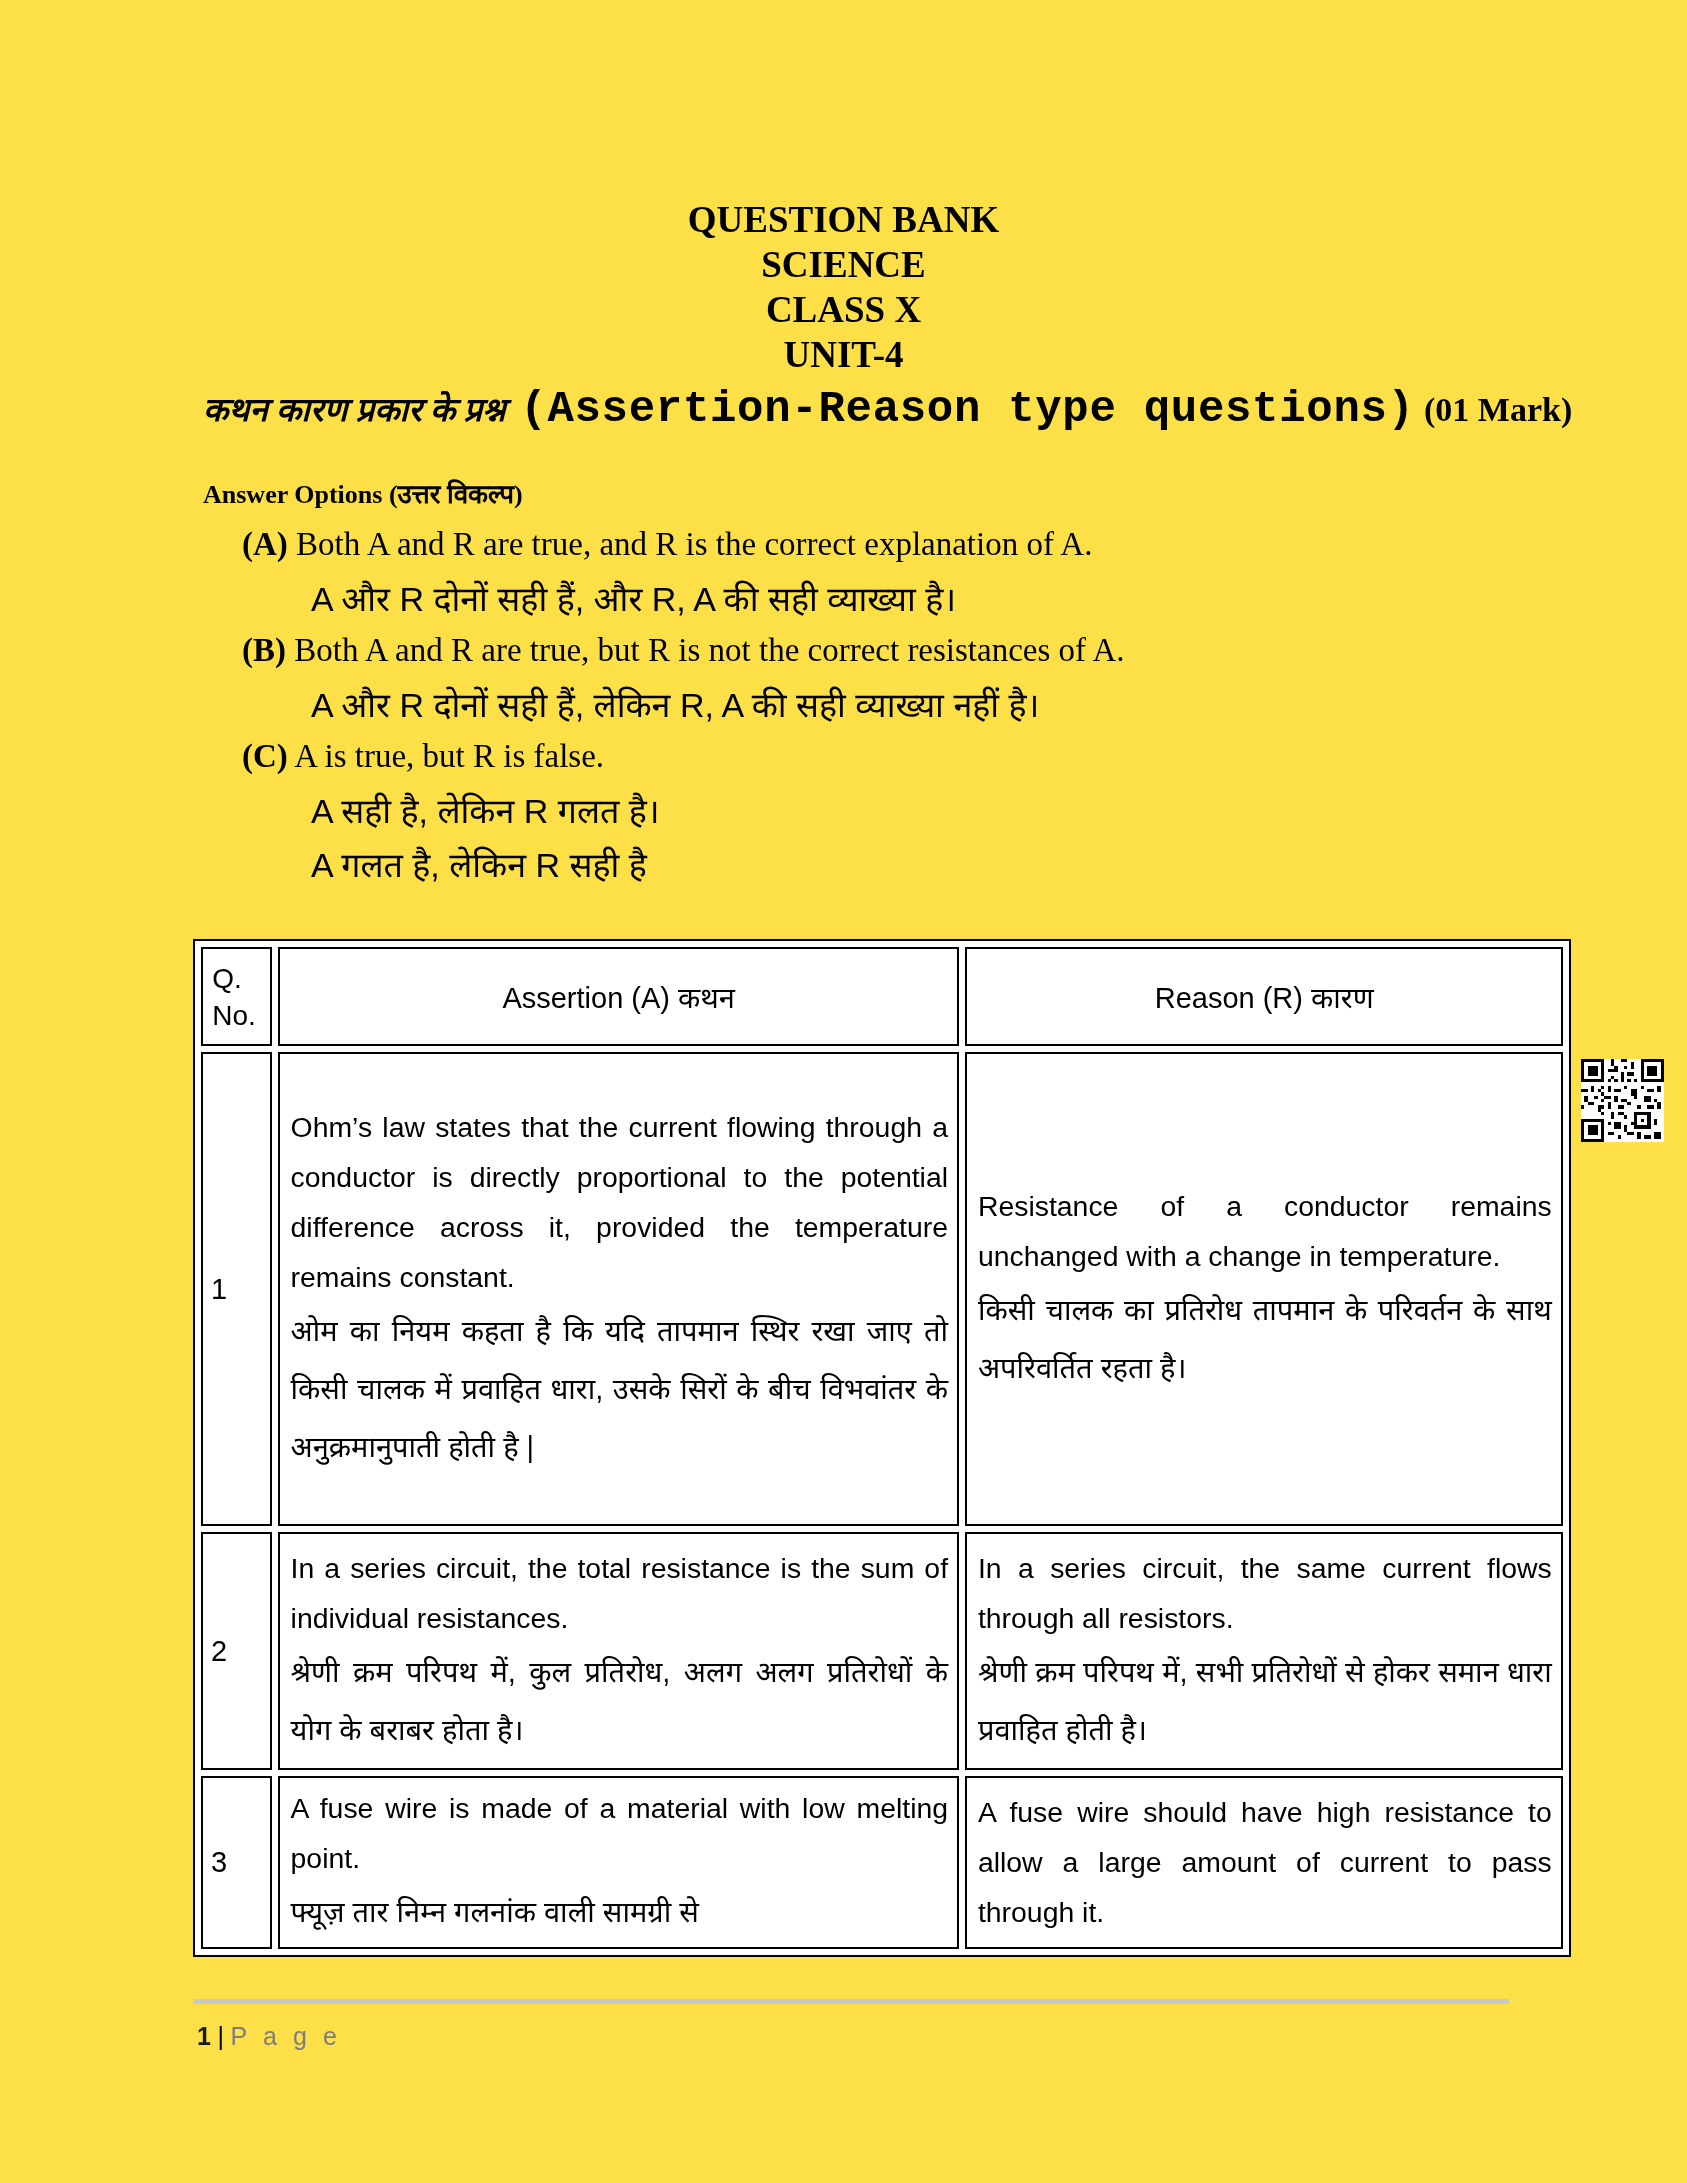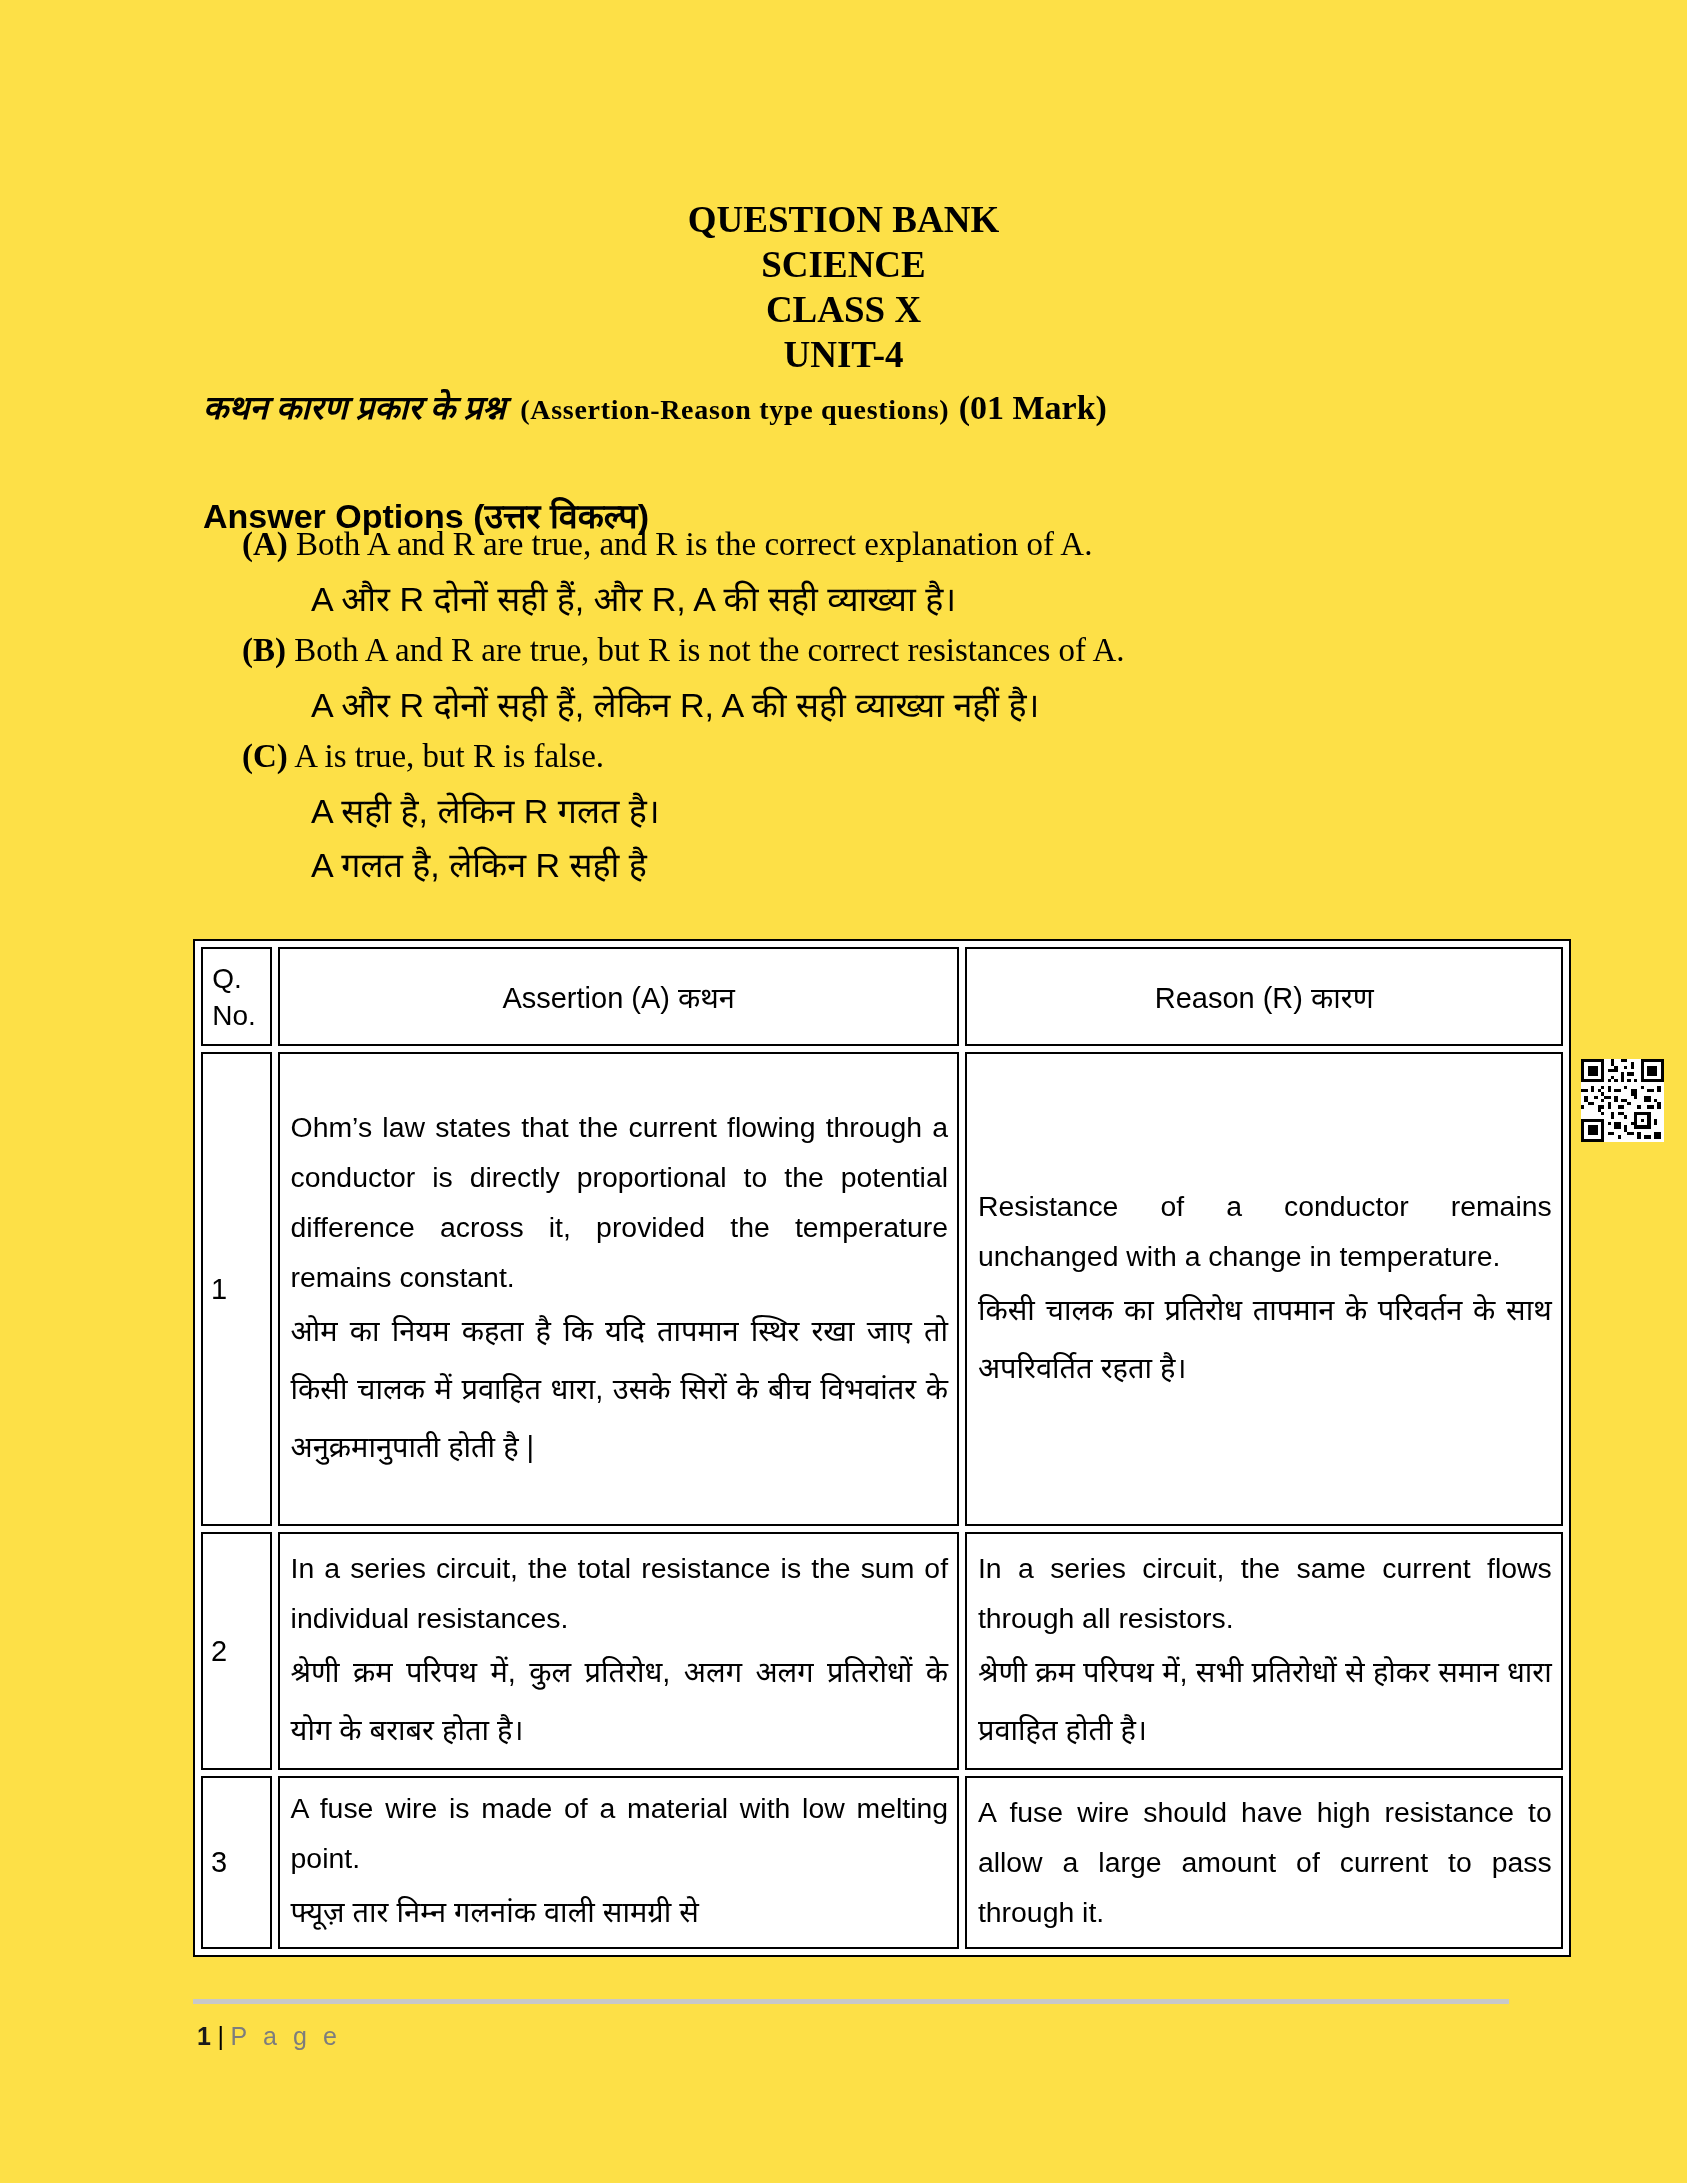--- a/index.html
+++ b/index.html
@@ -20,34 +20,34 @@
   
   .subject-line {
     position:absolute; top:384px; left:203px; width:1323px;
     white-space:nowrap;
   }
   .subject-hi {
     font-style:italic; font-weight:bold; font-size:33px;
     font-family:"Liberation Serif","DejaVu Sans",serif;
   }
   .subject-en {
-    font-weight:bold; font-size:28px;
-    font-family:Liberation Serif, serif;
+    font-weight:bold; font-size:44px;
+    font-family:Liberation Mono, monospace;
     letter-spacing:0.7px; margin-left:12px;
   }
   .subject-marks {
     font-weight:bold; font-size:34px;
     font-family:"Liberation Serif", serif; margin-left:6.6px;
   }
 
   
   .options-heading {
-    position:absolute; top:492px; left:203px;
-    font-weight:bold; font-size:34px;
-    font-family:Liberation Sans, sans-serif;
+    position:absolute; top:475px; left:203px;
+    font-weight:bold; font-size:26px;
+    font-family:Liberation Serif, serif;
   }
   .options-list { position:absolute; top:521px; left:242px; width:1224px; }
   .option { margin-bottom:6px; }
   .opt-en {
     font-size:33px; line-height:46px;
     font-family:"Liberation Serif", serif;
   }
   .opt-label { font-weight:bold; }
   .opt-hi {
     font-size:34px; line-height:44px; margin-left:69px; margin-top:10px;

